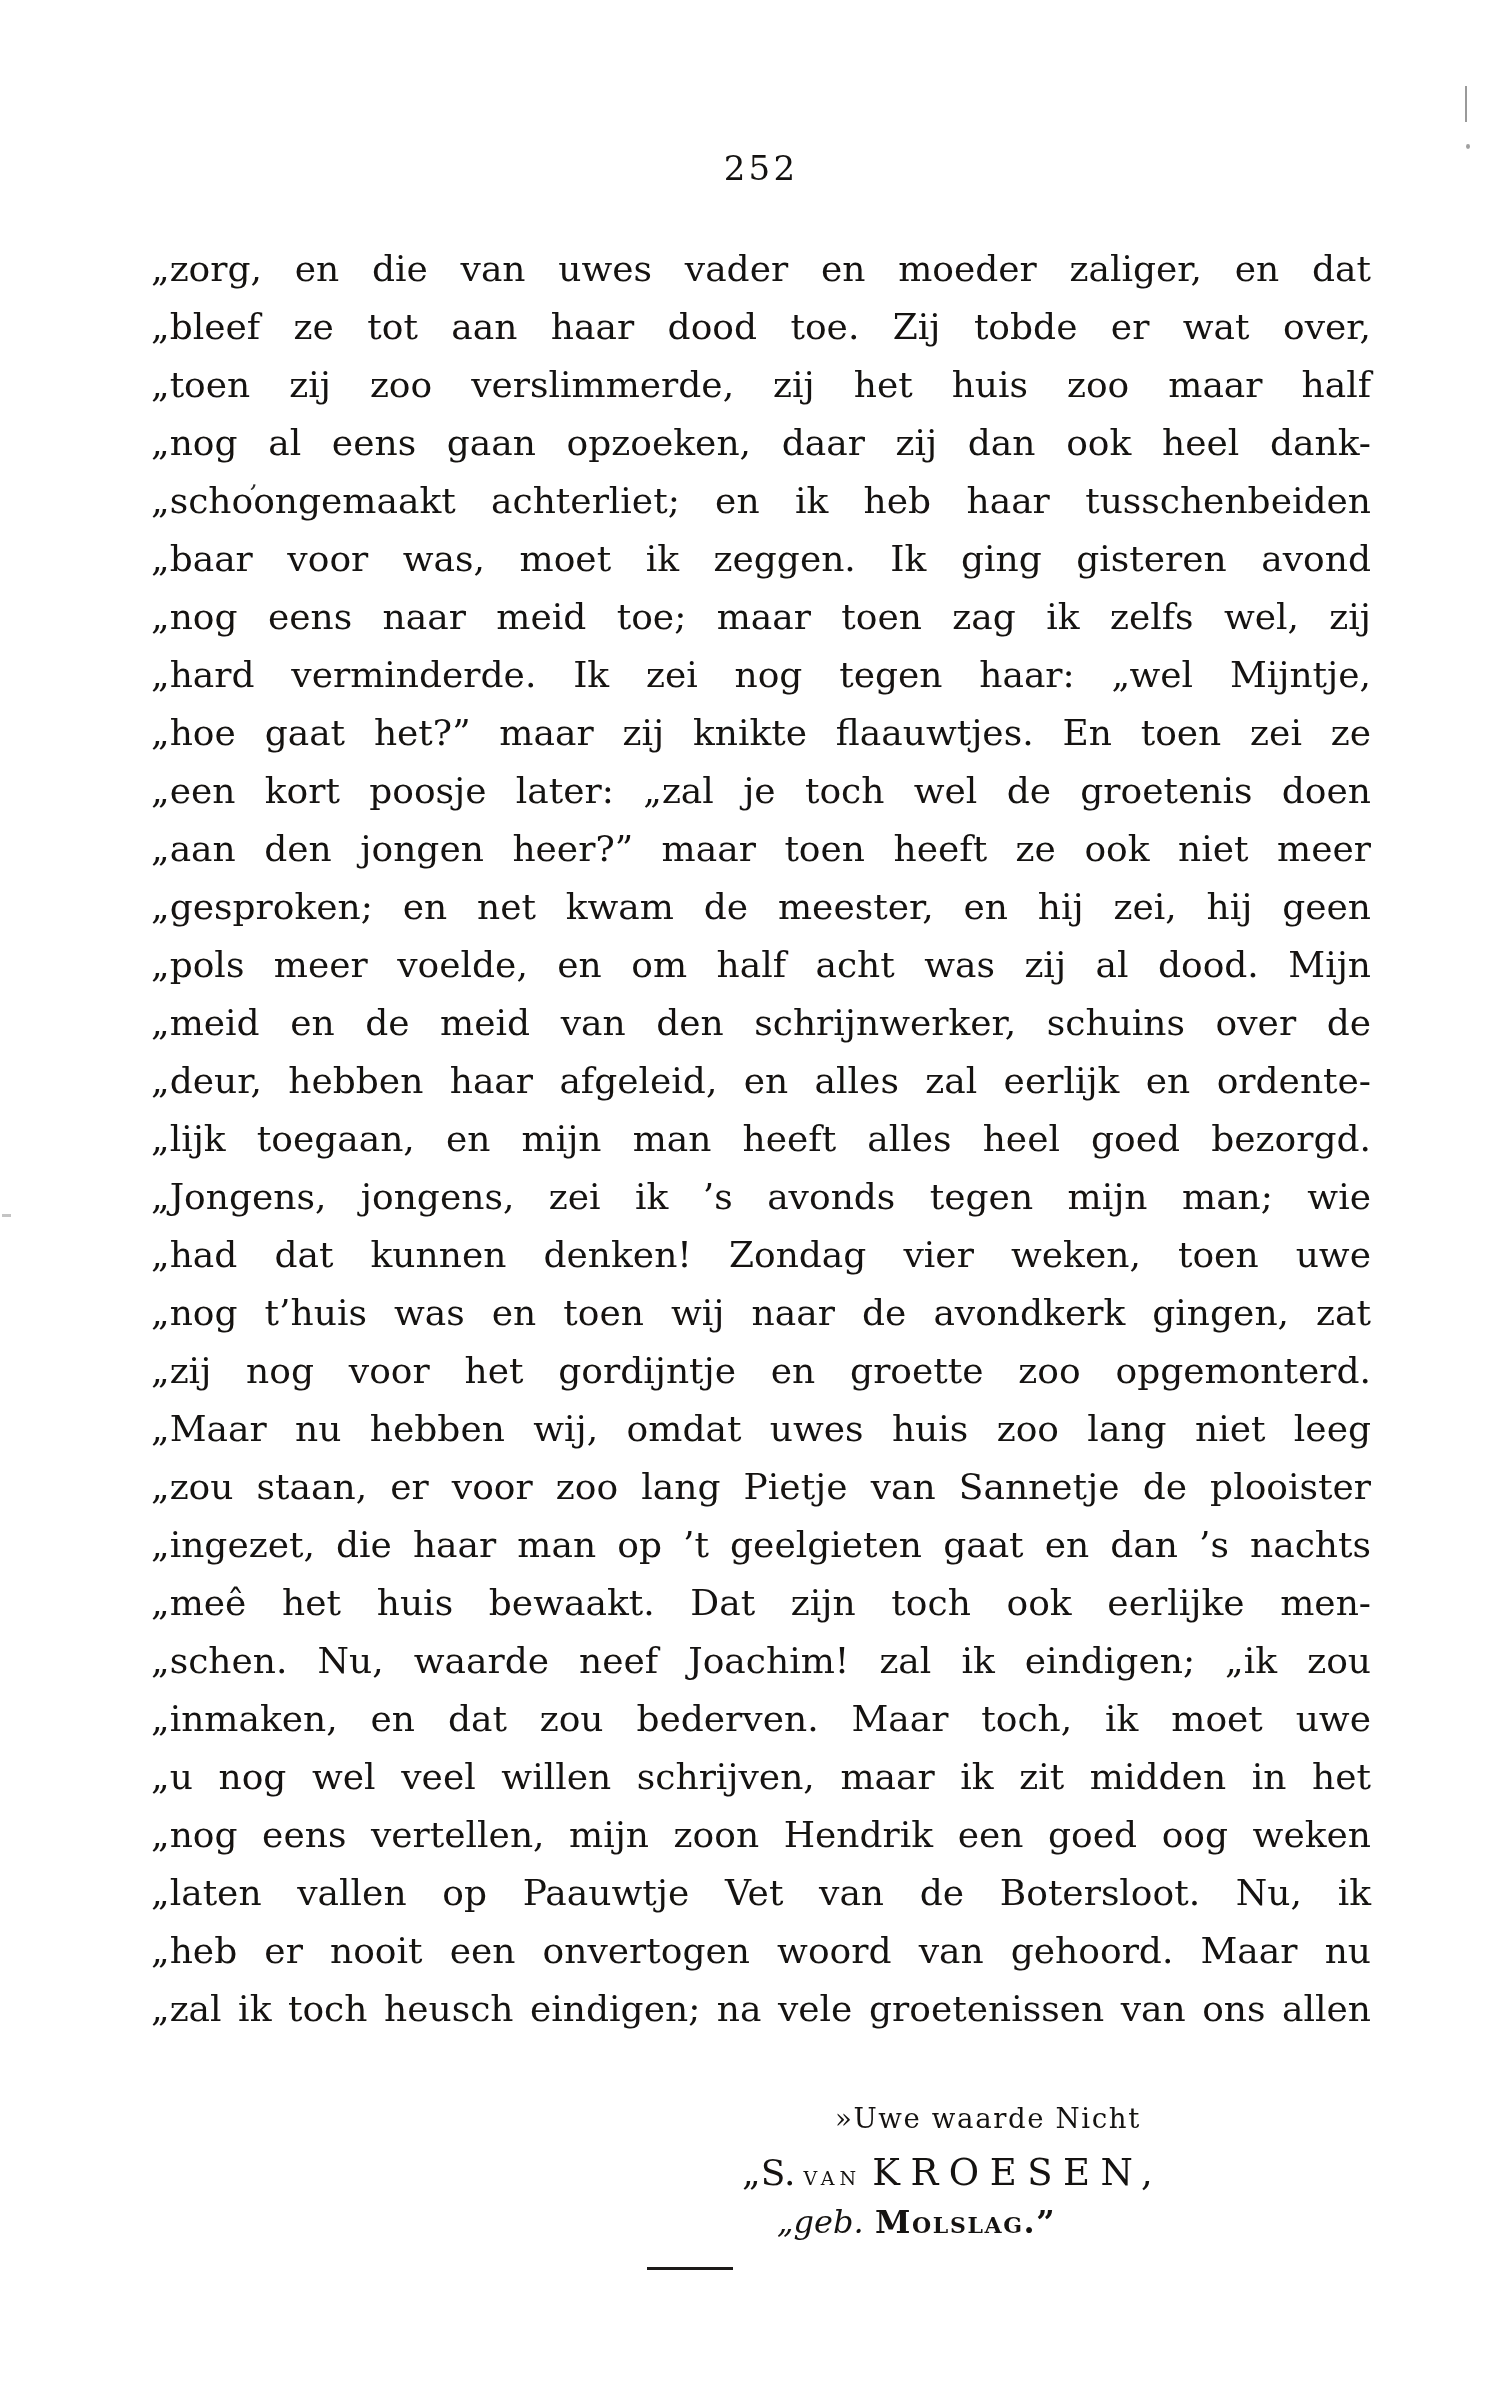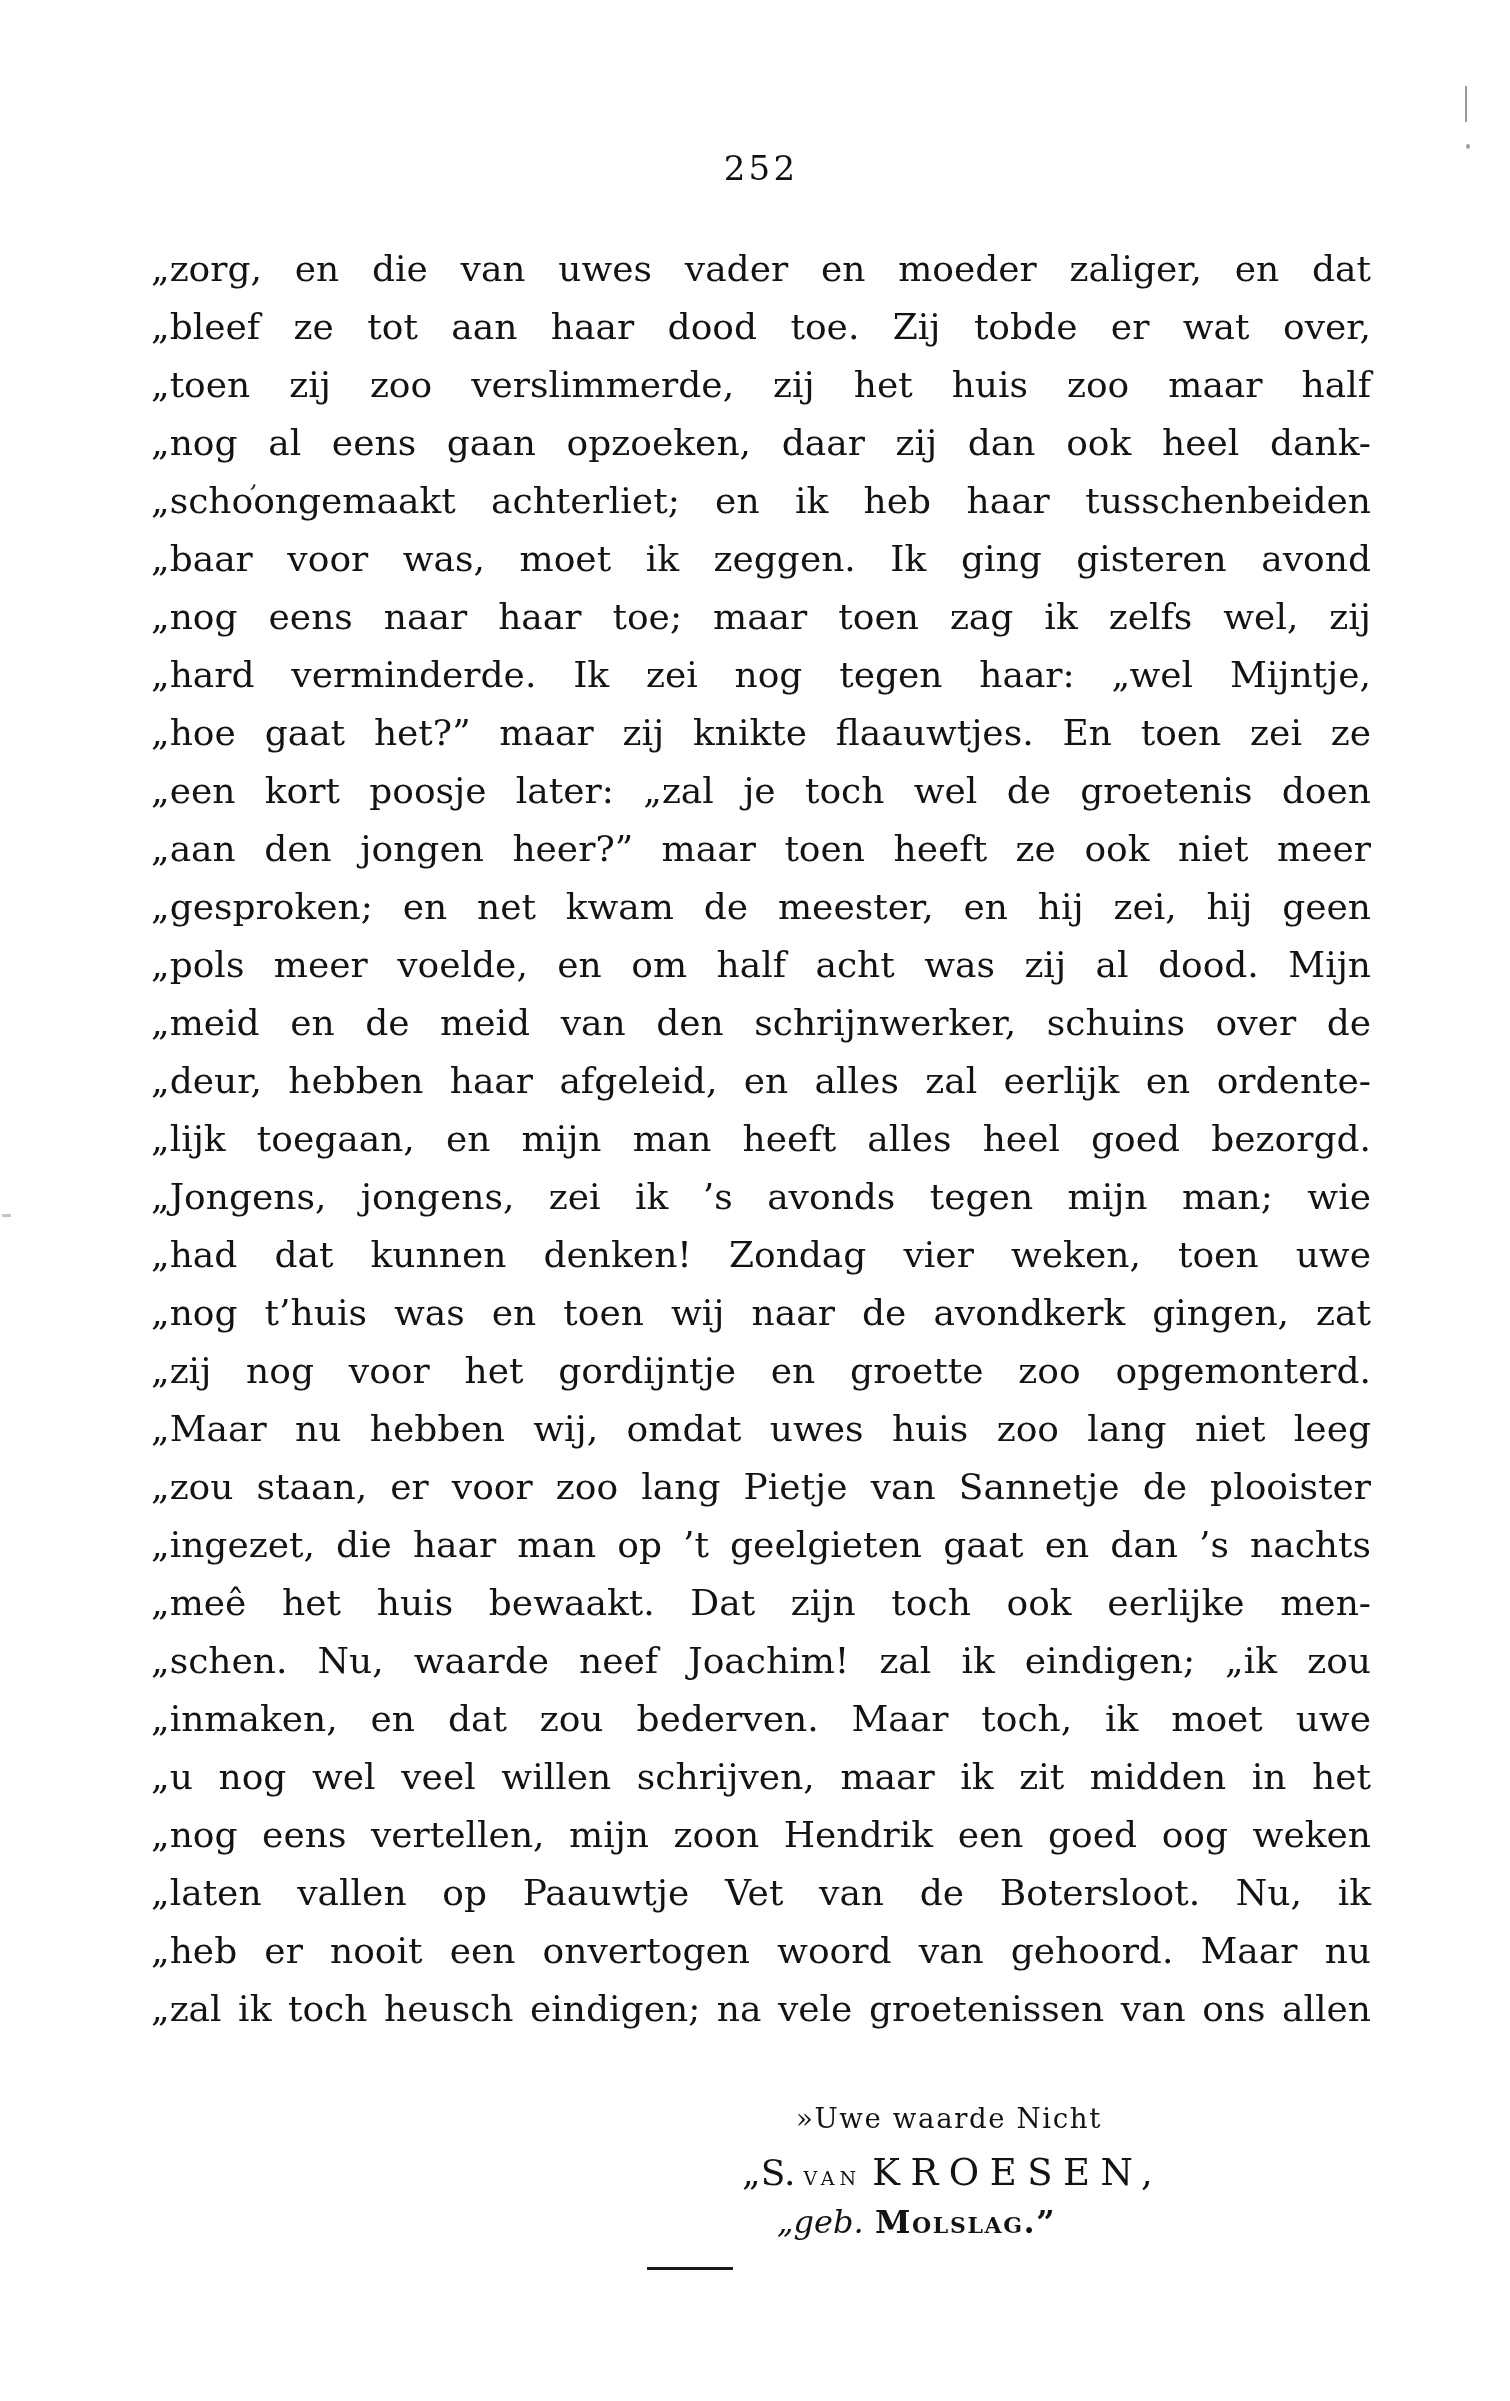--- a/index.html
+++ b/index.html
@@ -26,21 +26,21 @@
     height:58px;
     line-height:58px;
     font-size:36px;
     text-align:justify;
     text-align-last:justify;
     text-justify:inter-word;
     white-space:normal;
   }
   .signature{position:absolute;left:0;top:0;width:1510px;height:0;}
   .sig-line1{
-    position:absolute;left:796px;top:2102px;
+    position:absolute;left:835px;top:2102px;
     font-size:27.6px;line-height:1.2;letter-spacing:1.6px;
   }
   .sig-line2{
     position:absolute;left:742px;top:2151px;
     font-size:36px;line-height:1.2;white-space:nowrap;
   }
   .sig-particle{
     font-variant:small-caps;
     font-size:27.6px;
     letter-spacing:4.9px;
@@ -86,21 +86,21 @@
 
   <div class="page-number">252</div>
 
   <div class="body-text">
     <div class="line">„zorg, en die van uwes vader en moeder zaliger, en dat</div>
     <div class="line">„bleef ze tot aan haar dood toe. Zij tobde er wat over,</div>
     <div class="line">„toen zij zoo verslimmerde, zij het huis zoo maar half</div>
     <div class="line">„nog al eens gaan opzoeken, daar zij dan ook heel dank-</div>
     <div class="line">„schoongemaakt achterliet; en ik heb haar tusschenbeiden</div>
     <div class="line">„baar voor was, moet ik zeggen. Ik ging gisteren avond</div>
-    <div class="line">„nog eens naar haar toe; maar toen zag ik zelfs wel, zij</div>
+    <div class="line">„nog eens naar meid toe; maar toen zag ik zelfs wel, zij</div>
     <div class="line">„hard verminderde. Ik zei nog tegen haar: „wel Mijntje,</div>
     <div class="line">„hoe gaat het?” maar zij knikte flaauwtjes. En toen zei ze</div>
     <div class="line">„een kort poosje later: „zal je toch wel de groetenis doen</div>
     <div class="line">„aan den jongen heer?” maar toen heeft ze ook niet meer</div>
     <div class="line">„gesproken; en net kwam de meester, en hij zei, hij geen</div>
     <div class="line">„pols meer voelde, en om half acht was zij al dood. Mijn</div>
     <div class="line">„meid en de meid van den schrijnwerker, schuins over de</div>
     <div class="line">„deur, hebben haar afgeleid, en alles zal eerlijk en ordente-</div>
     <div class="line">„lijk toegaan, en mijn man heeft alles heel goed bezorgd.</div>
     <div class="line">„Jongens, jongens, zei ik ’s avonds tegen mijn man; wie</div>

